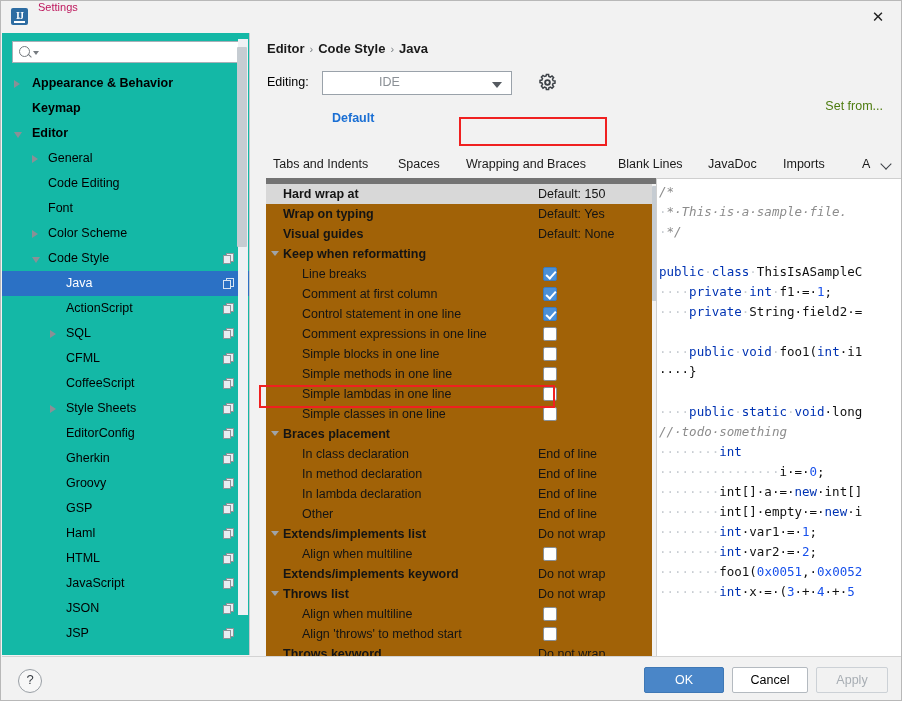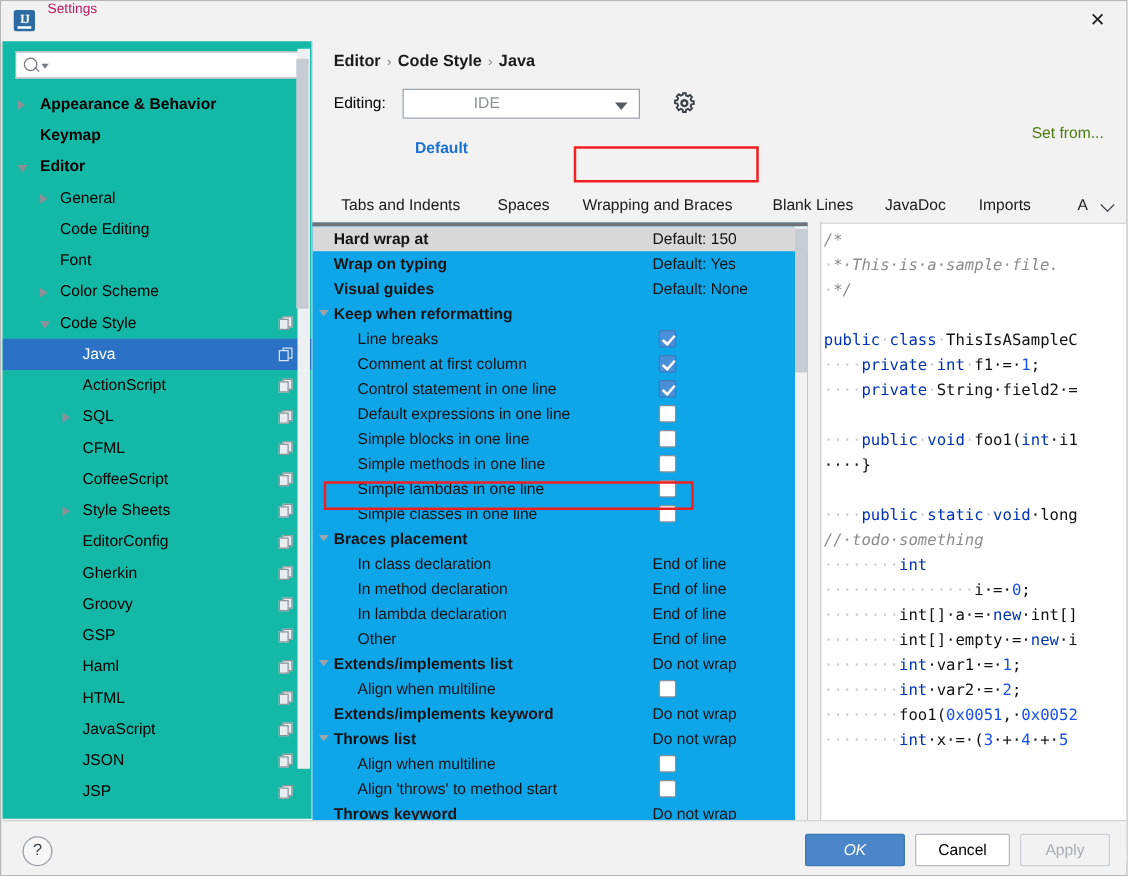--- a/index.html
+++ b/index.html
@@ -59,21 +59,21 @@
 
   .setfrom{position:absolute;right:18px;top:66px;font-size:12.5px;color:#4d7c0f;cursor:pointer;}
 
   
   .tabs{position:absolute;left:0;top:118px;width:651px;height:26px;}
   .tab{position:absolute;top:0;height:26px;line-height:26px;font-size:12.5px;color:#1a1a1a;cursor:pointer;white-space:nowrap;}
   .tab-chevron{position:absolute;right:10px;top:9px;width:9px;height:9px;cursor:pointer;}
   .tab-chevron:before{content:"";position:absolute;left:0;top:0;width:7px;height:7px;border-right:1.6px solid #3c4147;border-bottom:1.6px solid #3c4147;transform:rotate(45deg);}
 
   
-  .optpanel{position:absolute;left:0;top:145px;width:396px;height:512px;background:#0ea5e9;border-top:3px solid #737373;overflow:hidden;}
+  .optpanel{position:absolute;left:16px;top:145px;width:396px;height:512px;background:#a16207;border-top:6px solid #737373;overflow:hidden;}
   .orow{position:relative;height:20px;line-height:20px;white-space:nowrap;}
   .orow.hl{background:#d8d8d8;}
   .orow .tw2{position:absolute;left:5px;top:7px;width:0;height:0;border-left:4.5px solid transparent;border-right:4.5px solid transparent;border-top:5.5px solid #a0a4a8;}
   .orow .olabel{position:absolute;font-size:12.5px;color:#141414;}
   .orow.grp .olabel{font-weight:bold;left:17px;}
   .orow.child .olabel{left:36px;}
   .oval{position:absolute;left:272px;top:0;font-size:12.5px;color:#141414;}
   .ock{position:absolute;left:277px;top:3px;width:14px;height:14px;box-sizing:border-box;border:1px solid #8a9096;background:#fff;border-radius:2px;cursor:pointer;}
   .ock.on{background:#4a90d9;border-color:#3d7cbe;}
   .ock.on:after{content:"";position:absolute;left:4px;top:1px;width:4px;height:8px;border-right:2px solid #fff;border-bottom:2px solid #fff;transform:rotate(42deg);}
@@ -326,21 +326,21 @@
           </div>
           <div class="orow child">
             <span class="olabel">Comment at first column</span>
             <span class="ock on"></span>
           </div>
           <div class="orow child">
             <span class="olabel">Control statement in one line</span>
             <span class="ock on"></span>
           </div>
           <div class="orow child">
-            <span class="olabel">Default expressions in one line</span>
+            <span class="olabel">Comment expressions in one line</span>
             <span class="ock"></span>
           </div>
           <div class="orow child">
             <span class="olabel">Simple blocks in one line</span>
             <span class="ock"></span>
           </div>
           <div class="orow child">
             <span class="olabel">Simple methods in one line</span>
             <span class="ock"></span>
           </div>
@@ -415,21 +415,21 @@
     <div class="preview">
       <div class="code" id="code"><div><span class="cm">/*</span></div><div><span class="d">·</span><span class="cm">*·This·is·a·sample·file.</span></div><div><span class="d">·</span><span class="cm">*/</span></div><div>&nbsp;</div><div><span class="k">public</span><span class="d">·</span><span class="k">class</span><span class="d">·</span><span class="pl">ThisIsASampleC</span></div><div><span class="d">····</span><span class="k">private</span><span class="d">·</span><span class="k">int</span><span class="d">·</span><span class="pl">f1·=·</span><span class="n">1</span><span class="pl">;</span></div><div><span class="d">····</span><span class="k">private</span><span class="d">·</span><span class="pl">String·field2·=</span></div><div>&nbsp;</div><div><span class="d">····</span><span class="k">public</span><span class="d">·</span><span class="k">void</span><span class="d">·</span><span class="pl">foo1(</span><span class="k">int</span><span class="pl">·i1</span></div><div><span class="pl">····}</span></div><div>&nbsp;</div><div><span class="d">····</span><span class="k">public</span><span class="d">·</span><span class="k">static</span><span class="d">·</span><span class="k">void</span><span class="pl">·long</span></div><div><span class="cm">//·todo·something</span></div><div><span class="d">········</span><span class="k">int</span></div><div><span class="d">················</span><span class="pl">i·=·</span><span class="n">0</span><span class="pl">;</span></div><div><span class="d">········</span><span class="pl">int[]·a·=·</span><span class="k">new</span><span class="pl">·int[]</span></div><div><span class="d">········</span><span class="pl">int[]·empty·=·</span><span class="k">new</span><span class="pl">·i</span></div><div><span class="d">········</span><span class="k">int</span><span class="pl">·var1·=·</span><span class="n">1</span><span class="pl">;</span></div><div><span class="d">········</span><span class="k">int</span><span class="pl">·var2·=·</span><span class="n">2</span><span class="pl">;</span></div><div><span class="d">········</span><span class="pl">foo1(</span><span class="n">0x0051</span><span class="pl">,·</span><span class="n">0x0052</span></div><div><span class="d">········</span><span class="k">int</span><span class="pl">·x·=·(</span><span class="n">3</span><span class="pl">·+·</span><span class="n">4</span><span class="pl">·+·</span><span class="n">5</span></div></div>
       <div class="hsb-track">
         <div class="hsb-thumb"></div>
       </div>
     </div>
   </div>
 
   <div class="bottombar">
     <div class="helpbtn">?</div>
-    <div class="btn primary" style="left:642px;width:80px;font-style:italic;">OK</div>
+    <div class="btn primary" style="left:642px;width:80px;">OK</div>
     <div class="btn" style="left:730px;width:76px;">Cancel</div>
     <div class="btn disabled" style="left:814px;width:72px;">Apply</div>
   </div>
 
   <div id="annots">
       <div class="redbox" style="left: 458px; top: 116px; width: 148px; height: 29px; border-color: rgb(240, 32, 32);"></div>
       <div class="redbox" style="left: 258px; top: 384px; width: 296px; height: 23px; border-color: rgb(240, 32, 32);"></div>
     </div>
 </div>
 

